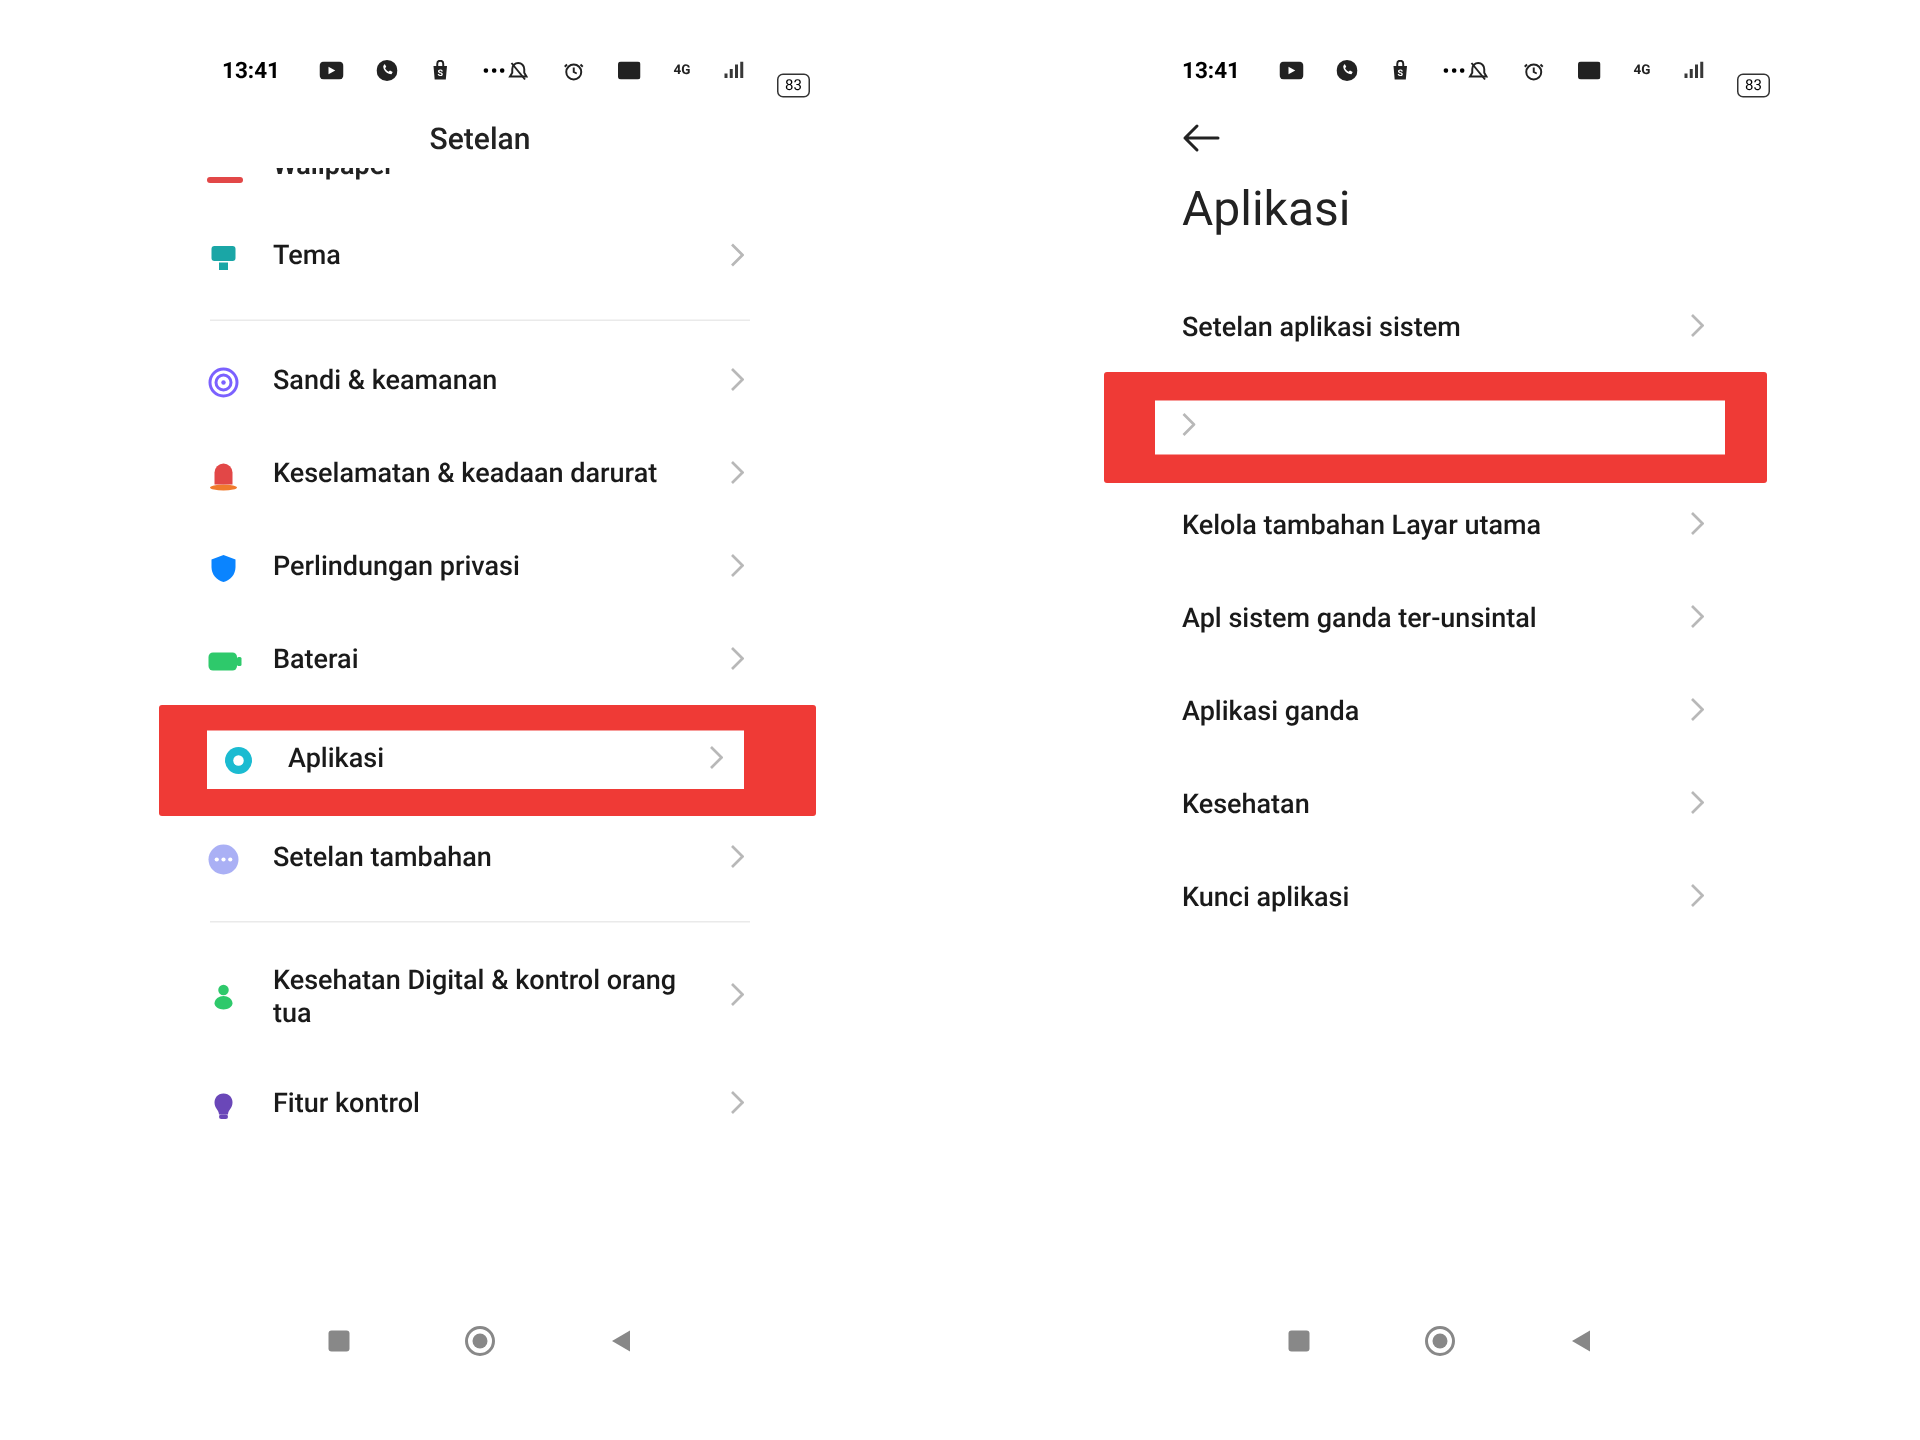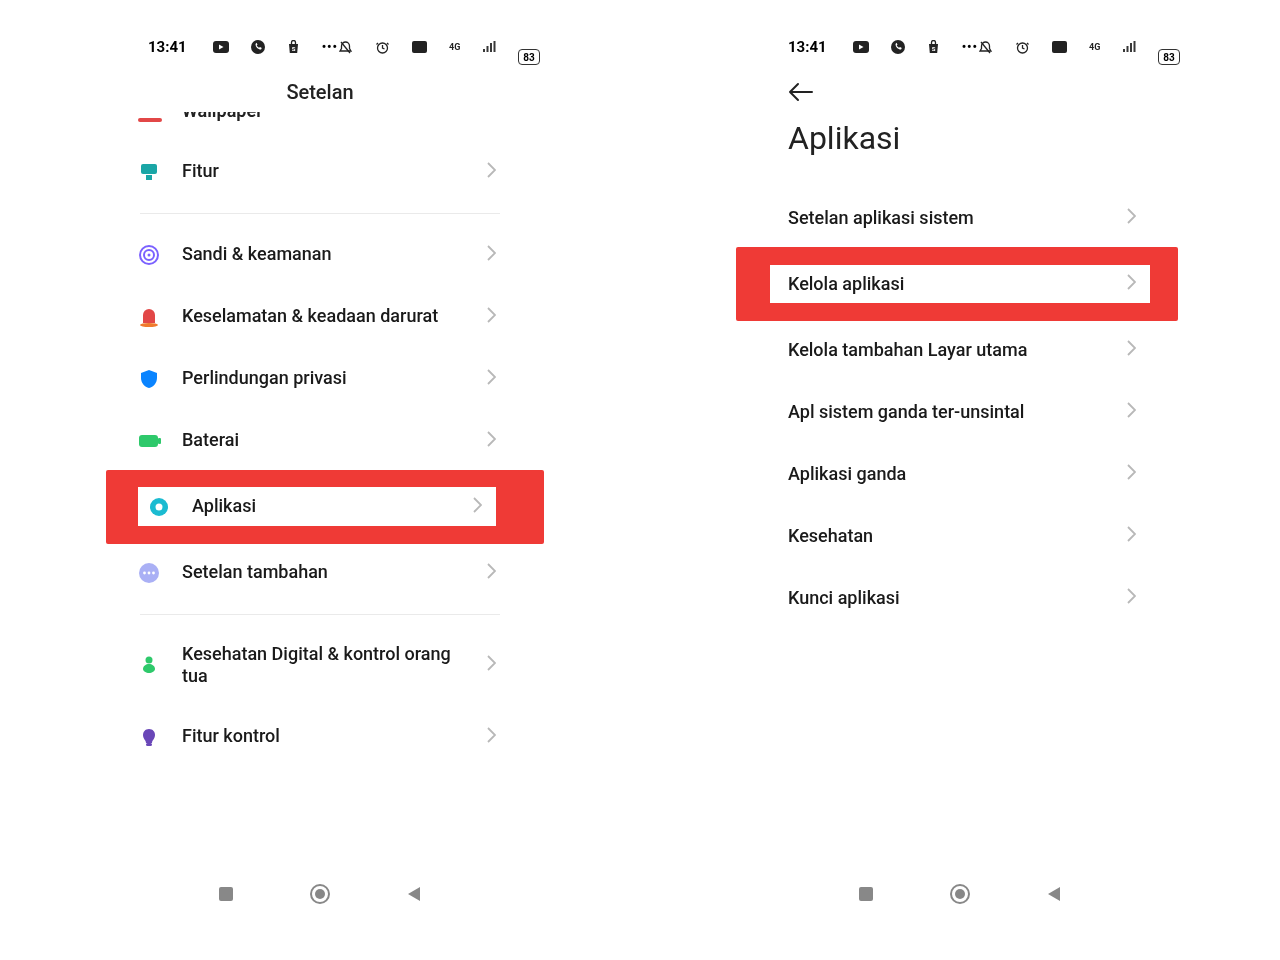--- a/index.html
+++ b/index.html
@@ -32,21 +32,21 @@
   }
   .sb-left, .sb-right { display: flex; align-items: center; gap: 22px; }
   .sb-icon { display: inline-flex; align-items: center; justify-content: center; }
   .time { font-size: 15px; font-weight: 700; margin-right: 4px; }
   .dots { letter-spacing: 1px; font-weight: 900; font-size: 12px; }
   .battery-box {
     border: 1.5px solid #333;
     border-radius: 4px;
     padding: 0 4px;
     font-size: 10px;
-    font-weight: 700;
+    font-weight: 400;
     display: inline-flex;
     align-items: center;
     height: 16px;
     margin-top: 20px;
   }
   .header-title {
     text-align: center;
     font-size: 20px;
     font-weight: 500;
     color: #222;
@@ -212,21 +212,21 @@
 
     <div class="row">
       <span class="icon-slot">
           <span class="sb-icon ic-teal">
             <svg width="22" height="22" viewBox="0 0 22 22">
               <rect x="3" y="3" width="16" height="10" rx="2" fill="currentColor"></rect>
               <rect x="8" y="14" width="6" height="5" fill="currentColor"></rect>
             </svg>
           </span>
         </span>
-      <span class="label">Fitur</span>
+      <span class="label">Tema</span>
       <span class="chevron"><svg width="9" height="16" viewBox="0 0 9 16">
             <path d="M1 1l7 7-7 7" stroke="currentColor" stroke-width="1.8" fill="none"></path>
           </svg></span>
     </div>
 
     <div class="divider"></div>
 
     <div class="row">
       <span class="icon-slot">
           <span class="sb-icon ic-purple">
@@ -433,21 +433,20 @@
   <div class="list">
     <div class="row noicon">
       <span class="label">Setelan aplikasi sistem</span>
       <span class="chevron"><svg width="9" height="16" viewBox="0 0 9 16">
             <path d="M1 1l7 7-7 7" stroke="currentColor" stroke-width="1.8" fill="none"></path>
           </svg></span>
     </div>
 
     <div class="row noicon highlight">
       <div class="inner">
-        <span class="label">Kelola aplikasi</span>
         <span class="chevron"><svg width="9" height="16" viewBox="0 0 9 16">
               <path d="M1 1l7 7-7 7" stroke="currentColor" stroke-width="1.8" fill="none"></path>
             </svg></span>
       </div>
     </div>
 
     <div class="row noicon">
       <span class="label">Kelola tambahan Layar utama</span>
       <span class="chevron"><svg width="9" height="16" viewBox="0 0 9 16">
             <path d="M1 1l7 7-7 7" stroke="currentColor" stroke-width="1.8" fill="none"></path>

